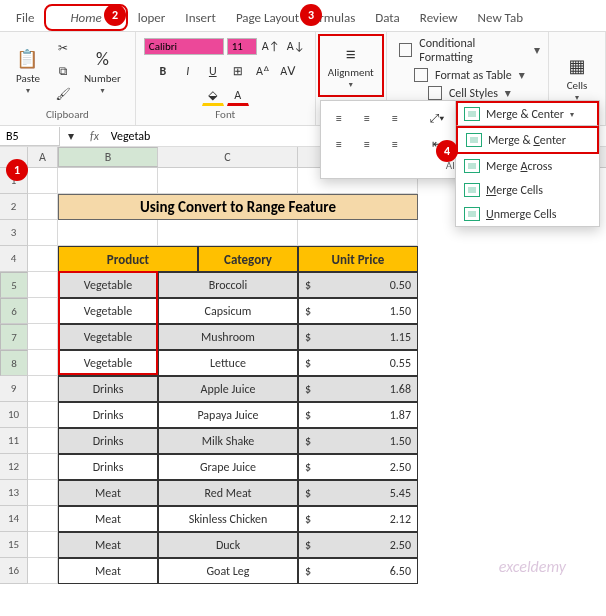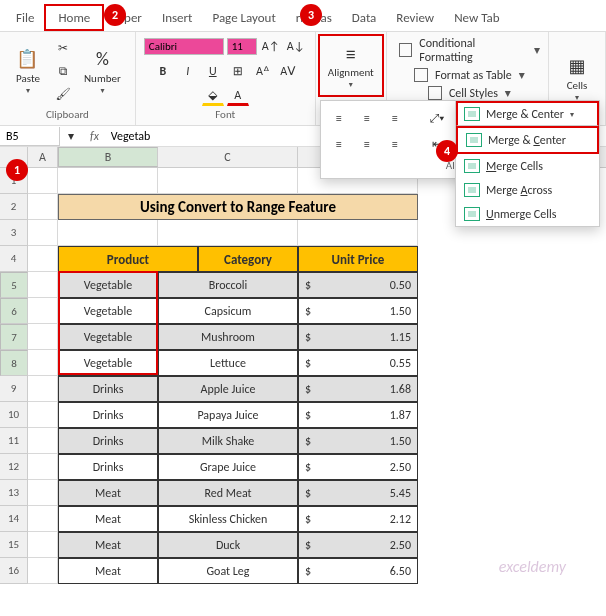--- a/index.html
+++ b/index.html
@@ -1,20 +1,20 @@
 <!DOCTYPE html>
 <html><head>
 <meta charset="utf-8">
 <style>
 * { box-sizing: border-box; margin: 0; padding: 0; font-family: "Segoe UI", Calibri, sans-serif; }
 body { background: #fff; font-size: 12px; color: #333; width: 606px; overflow: hidden; }
 
 .tabbar { display: flex; align-items: center; padding: 4px 6px 0; border-bottom: 1px solid #ddd; }
 .tab { padding: 6px 10px 6px; color: #555; cursor: pointer; font-size: 13px; }
-.tab.home { border: 2px solid #d00; border-radius: 0; padding: 4px 12px; }
+.tab.home { border: 2px solid #d00; border-radius: 8px; padding: 4px 24px; font-style: italic; }
 
 .ribbon { display: flex; background: #fafafa; border-bottom: 1px solid #ddd; position: relative; }
 .group { display: flex; flex-direction: column; padding: 4px 8px; border-right: 1px solid #e0e0e0; }
 .group-label { text-align: center; font-size: 11px; color: #666; margin-top: 2px; }
 .group-body { display: flex; align-items: center; gap: 4px; flex: 1; }
 
 .big-btn { display: flex; flex-direction: column; align-items: center; justify-content: center; padding: 4px 6px; cursor: pointer; min-width: 40px; }
 .big-btn .ico { font-size: 18px; margin-bottom: 2px; }
 .big-btn .lbl { font-size: 11px; }
 .chev { font-size: 8px; color: #555; }
@@ -376,25 +376,25 @@
     <span class="menu-ico"></span>
     <span>Merge &amp; Center</span>
     <span class="chev">▾</span>
   </div>
   <div class="menu-item hl">
       <span class="menu-ico"></span>
       <span>Merge &amp; <span class="underline-acc">C</span>enter</span>
     </div>
   <div class="menu-item">
       <span class="menu-ico"></span>
-      <span><span class="underline-acc">M</span>erge Cells</span>
+      <span>Merge <span class="underline-acc">A</span>cross</span>
     </div>
   <div class="menu-item">
       <span class="menu-ico"></span>
-      <span>Merge <span class="underline-acc">A</span>cross</span>
+      <span><span class="underline-acc">M</span>erge Cells</span>
     </div>
   <div class="menu-item">
       <span class="menu-ico"></span>
       <span><span class="underline-acc">U</span>nmerge Cells</span>
     </div>
 </div>
 
 <div class="callout" style="top:159px;left:6px">1</div>
 <div class="callout" style="top:4px;left:104px">2</div>
 <div class="callout" style="top:4px;left:300px">3</div>

